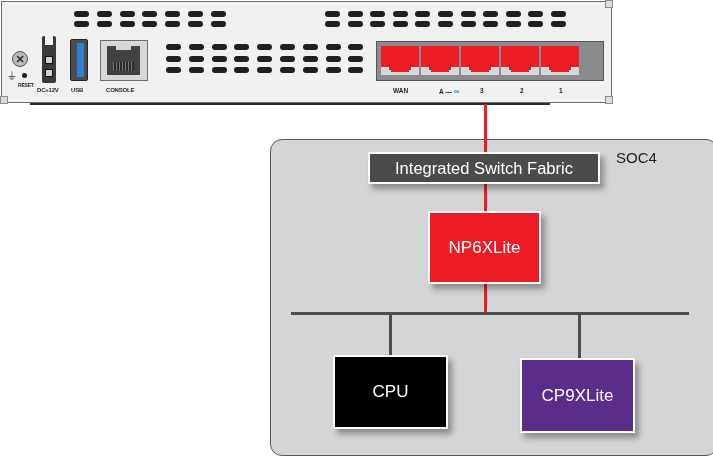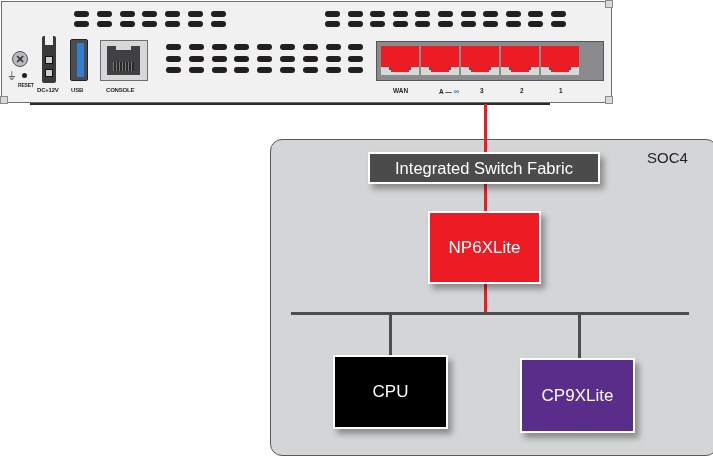--- a/index.html
+++ b/index.html
@@ -45,21 +45,21 @@
   .port-label { top:87px; font-size:6.5px; font-weight:bold; color:#231f20; white-space:nowrap; }
   #link-icon { color:#2f7fd2; font-size:8px; font-weight:bold; }
 
   
   #red-line-top { left:484px; top:104px; width:2.5px; height:50px; background:#ed1c24; }
   #red-line-mid { left:484px; top:183px; width:2.5px; height:28px; background:#ed1c24; }
   #red-line-low { left:484px; top:283px; width:2.5px; height:31px; background:#ed1c24; }
 
   
   #soc { left:270px; top:139px; width:448px; height:317px; background:#d4d5d6; border:1.5px solid #58595b; border-radius:12px; box-sizing:border-box; }
-  #soc-label { left:647px; top:149px; font-size:15px; color:#231f20; }
+  #soc-label { left:616px; top:149px; font-size:15px; color:#231f20; }
 
   #isf { left:368px; top:152px; width:232px; height:32px; background:#4a4b4a; border:2px solid #ffffff; box-sizing:border-box; color:#ffffff; font-size:16.5px; display:flex; align-items:center; justify-content:center; box-shadow:4px 5px 6px rgba(0,0,0,0.35); white-space:nowrap; }
 
   #np6 { left:428px; top:211px; width:113px; height:73px; background:#ed1c24; border:2px solid #ffffff; box-sizing:border-box; color:#ffffff; font-size:17px; display:flex; align-items:center; justify-content:center; box-shadow:4px 5px 6px rgba(0,0,0,0.35); }
 
   #bus { left:291px; top:312px; width:398px; height:2.5px; background:#4d4d4f; }
   #drop-cpu { left:389px; top:313px; width:2.5px; height:42px; background:#4d4d4f; }
   #drop-cp9 { left:578px; top:313px; width:2.5px; height:46px; background:#4d4d4f; }
 
   #cpu { left:333px; top:355px; width:115px; height:74px; background:#000000; border:2.5px solid #ffffff; box-sizing:border-box; color:#ffffff; font-size:17px; display:flex; align-items:center; justify-content:center; box-shadow:4px 5px 6px rgba(0,0,0,0.35); }

